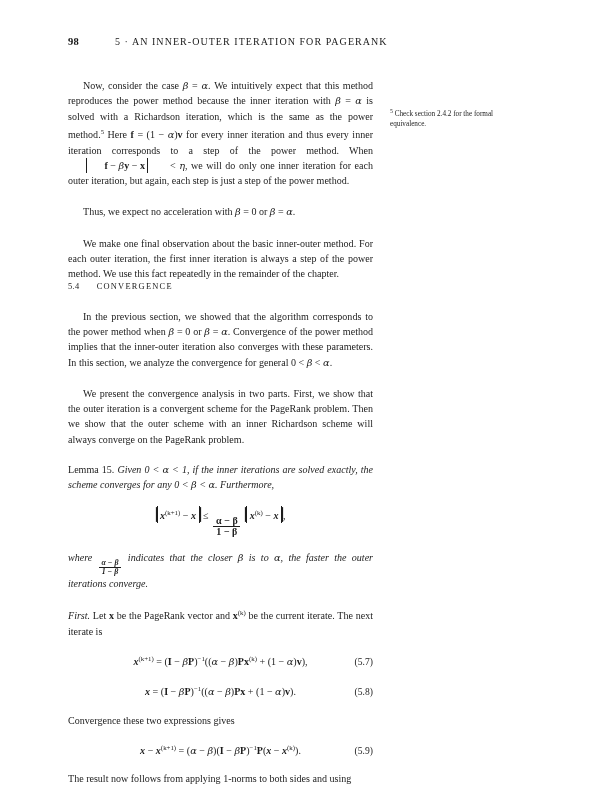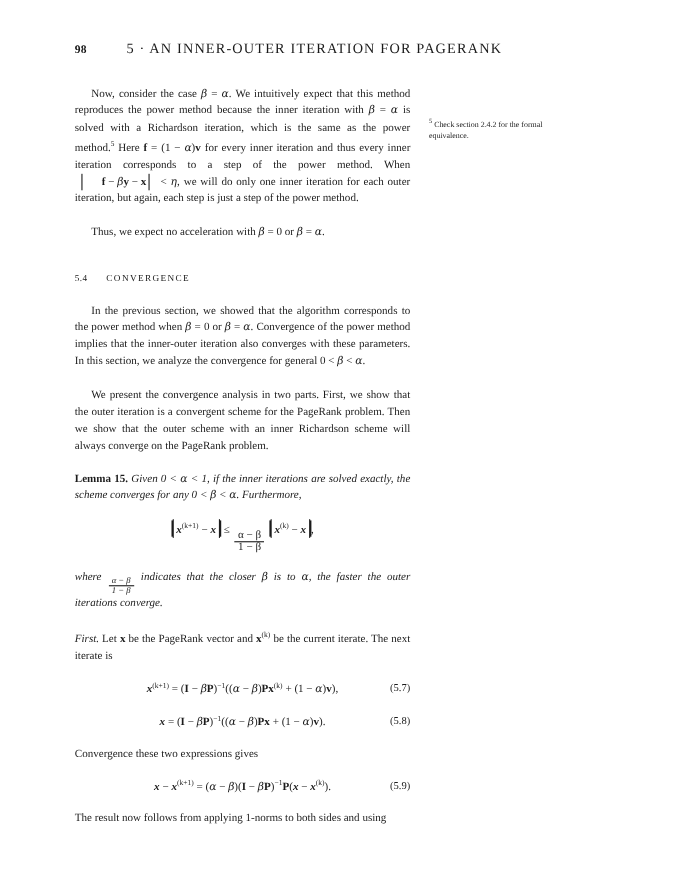--- a/index.html
+++ b/index.html
@@ -34,21 +34,21 @@
     align-items: baseline;
   }
   .folio {
     font-size: 10.5px;
     font-weight: 700;
     letter-spacing: 0.2px;
     color: #141414;
   }
   .runhead-title {
     margin-left: 36px;
-    font-size: 13px;
+    font-size: 10px;
     letter-spacing: 1.05px;
     font-variant: small-caps;
     text-transform: uppercase;
     color: #1a1a1a;
   }
 
   
   .col {
     position: absolute;
     left: 68px;
@@ -64,41 +64,40 @@
     text-indent: 15px;
     -webkit-hyphens: none;
     hyphens: none;
     color: #1c1c1c;
   }
   p.body.noindent { text-indent: 0; }
   p.gap-small { margin-top: 16px; }
 
   
   .sec-head {
-    margin-top: 28px;
     margin-bottom: 18px;
     font-size: 8.4px;
     letter-spacing: 1.15px;
     text-transform: uppercase;
     color: #191919;
     display: flex;
     align-items: baseline;
   }
   .sec-num { letter-spacing: 0.4px; }
   .sec-title { margin-left: 17px; letter-spacing: 1.25px; }
 
   
   .lemma {
     margin-top: 15px;
     font-size: 10.05px;
     line-height: 15.3px;
     text-align: justify;
     font-style: italic;
   }
-  .lemma .lbl { font-style: normal; font-weight: 700; }
+  .lemma .lbl { font-style: normal; font-weight: 400; }
   .proof {
     margin-top: 14px;
     font-size: 10.05px;
     line-height: 15.3px;
     text-align: justify;
   }
   .proof .plbl { font-style: italic; }
 
   .wherep {
     margin-top: 2px;
@@ -136,20 +135,21 @@
   .eqno.mid { top: 50%; transform: translateY(-50%); bottom: auto; }
 
   
   .frac {
     display: inline-flex;
     flex-direction: column;
     align-items: center;
     vertical-align: -0.50em;
     margin: 0 2px;
     line-height: 1.02;
+    font-weight: bold;
   }
   .frac .num { padding: 0 3px; }
   .frac .den { padding: 0 3px; border-top: 0.8px solid #1c1c1c; }
 
   .frac.small {
     font-size: 0.78em;
     vertical-align: -0.42em;
     margin: 0 1px;
   }
 
@@ -159,21 +159,21 @@
     border-right: 1.1px solid #1c1c1c;
     padding: 0 2.5px;
     margin: 0 1px;
     box-shadow: -2.2px 0 0 -1.1px #1c1c1c, 2.2px 0 0 -1.1px #1c1c1c;
   }
   .absb {
     display: inline-block;
     border-left: 1.1px solid #1c1c1c;
     border-right: 1.1px solid #1c1c1c;
     padding: 0 2.5px;
-    margin: 0 6px;
+    margin: 0 18px;
   }
 
   
   .marginnote {
     position: absolute;
     left: 390px;
     top: 107px;
     width: 128px;
     font-size: 7.2px;
     line-height: 9.6px;
@@ -198,20 +198,21 @@
   <div class="marginnote">
     <sup>5</sup><span> Check section 2.4.2 for the formal equivalence.</span>
   </div>
 
   <div class="col">
 
     <p class="body"><span>Now, consider the case </span><span class="greek">β</span><span> = </span><span class="greek">α</span><span>. We intuitively expect that this method reproduces the power method because the inner iteration with </span><span class="greek">β</span><span> = </span><span class="greek">α</span><span> is solved with a Richardson iteration, which is the same as the power method.</span><sup class="fn">5</sup><span> Here </span><span class="bf">f</span><span> = (1 − </span><span class="greek">α</span><span>)</span><span class="bf">v</span><span> for every inner iteration and thus every inner iteration corresponds to a step of the power method. When </span><span class="absb"><span class="bf">f</span> − <span class="greek">β</span><span class="bf">y</span> − <span class="bf">x</span></span><span> &lt; </span><span class="greek">η</span><span>, we will do only one inner iteration for each outer iteration, but again, each step is just a step of the power method.</span></p>
 
     <p class="body gap-small"><span>Thus, we expect no acceleration with </span><span class="greek">β</span><span> = 0 or </span><span class="greek">β</span><span> = </span><span class="greek">α</span><span>.</span></p>
 
+    <p class="body gap-small">We make one final observation about the basic inner-outer method. For each outer iteration, the first inner iteration is always a step of the power method. We use this fact repeatedly in the remainder of the chapter.</p>
 
     <div class="sec-head">
       <span class="sec-num">5.4</span>
       <span class="sec-title">Convergence</span>
     </div>
 
     <p class="body"><span>In the previous section, we showed that the algorithm corresponds to the power method when </span><span class="greek">β</span><span> = 0 or </span><span class="greek">β</span><span> = </span><span class="greek">α</span><span>. Convergence of the power method implies that the inner-outer iteration also converges with these parameters. In this section, we analyze the convergence for general 0 &lt; </span><span class="greek">β</span><span> &lt; </span><span class="greek">α</span><span>.</span></p>
 
     <p class="body gap-small">We present the convergence analysis in two parts. First, we show that the outer iteration is a convergent scheme for the PageRank problem. Then we show that the outer scheme with an inner Richardson scheme will always converge on the PageRank problem.</p>
 

